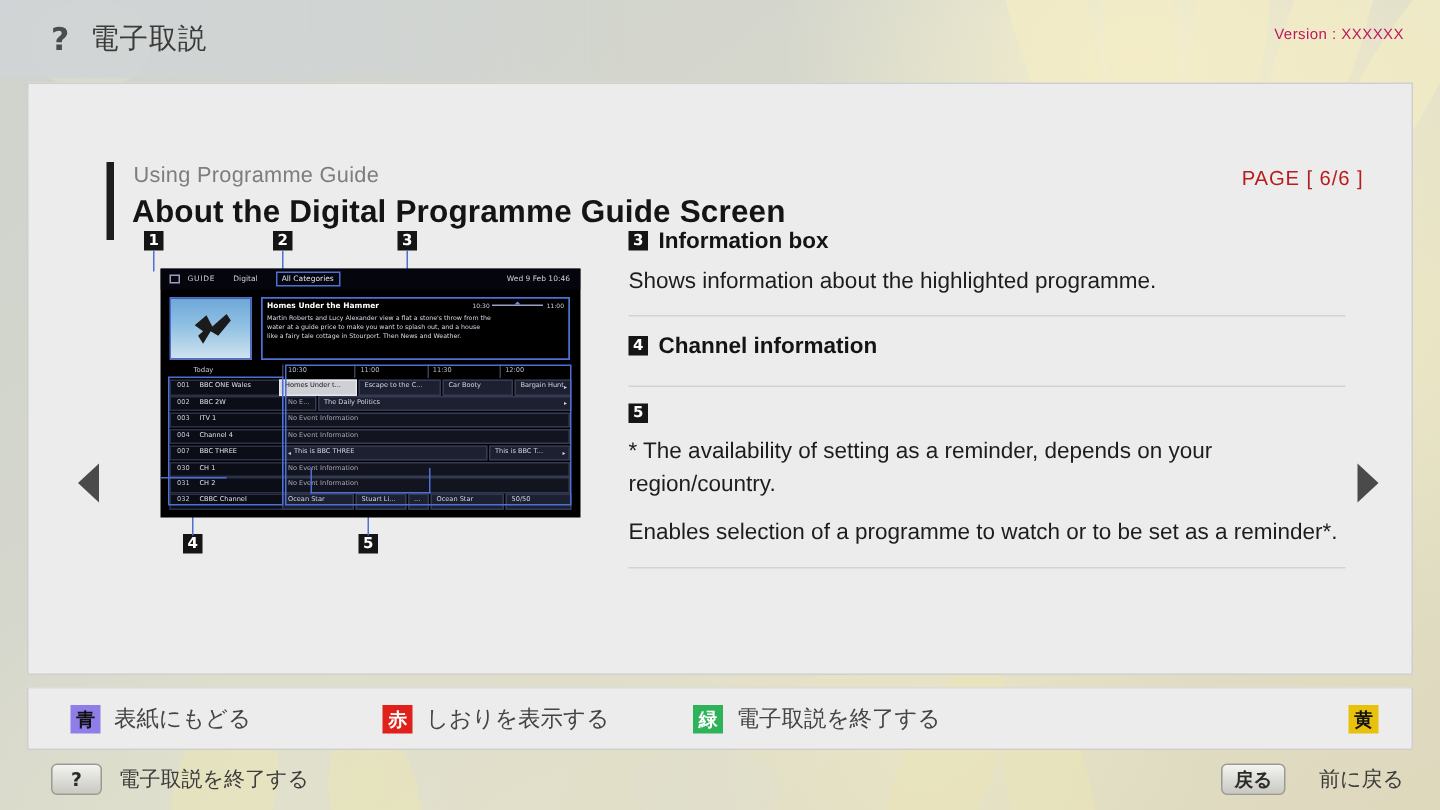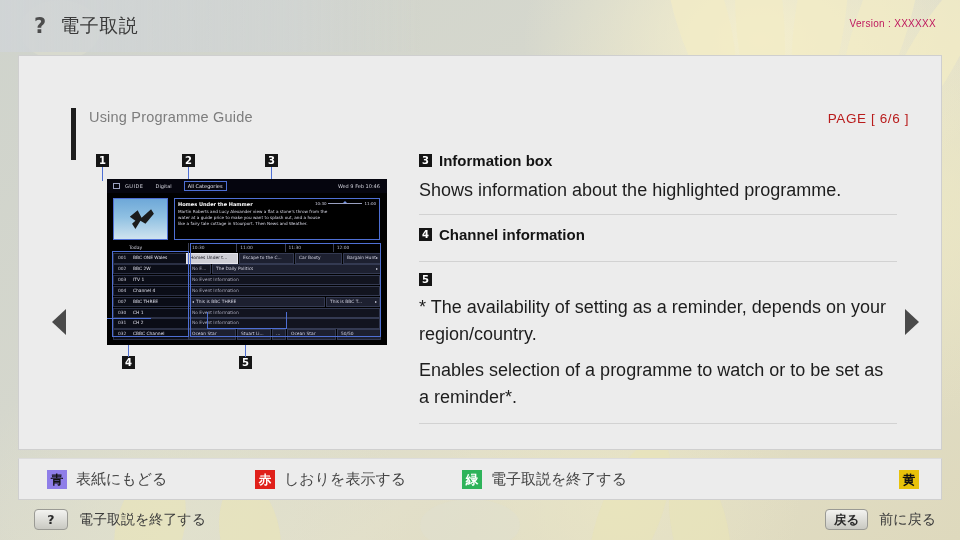--- a/index.html
+++ b/index.html
@@ -194,21 +194,21 @@
   .sec + .sec { border-top: 1px solid #d2d2d2; padding-top: 11px; }
   .sec-head {
     display: flex; align-items: center; gap: 7px;
     font-size: 15px; font-weight: bold; color: #141414; margin-bottom: 8px;
   }
   .sec-badge {
     width: 13px; height: 13px; background: #151515; color: #fff;
     font-size: 10px; line-height: 13px; text-align: center; font-weight: bold;
     font-family: "DejaVu Sans", sans-serif; flex: none;
   }
-  .sec-body { font-size: 18px; color: #1d1d1d; line-height: 1.5; }
+  .sec-body { font-size: 15px; color: #1d1d1d; line-height: 1.5; }
   .sec-body + .sec-body { margin-top: 9px; }
   #sec-bottom-rule { border-top: 1px solid #d2d2d2; margin-top: 2px; }
 
   
   #legend {
     position: absolute; left: 18px; top: 458px; width: 924px; height: 42px;
     background: #ececec; border: 1px solid #cfcfcf; border-top: 1px solid #dcdcdc;
     display: flex; align-items: center;
   }
   .legend-item { display: flex; align-items: center; gap: 9px; }
@@ -219,21 +219,21 @@
   }
   .ckey.blue   { background: #8f7ee8; }
   .ckey.red    { background: #e0201a; color: #fff; }
   .ckey.green  { background: #2eb35a; color: #fff; }
   .ckey.yellow { background: #e8c20a; }
   .legend-label { font-size: 15px; color: #444; font-family: "DejaVu Sans", sans-serif; }
 
   
   #bottombar { position: absolute; left: 0; top: 500px; width: 960px; height: 40px; }
   #bb-left { position: absolute; left: 34px; top: 9px; display: flex; align-items: center; gap: 11px; }
-  #bb-right { position: absolute; right: 24px; top: 9px; display: flex; align-items: center; gap: 11px; }
+  #bb-right { position: absolute; right: 24px; top: 9px; display: flex; align-items: center; gap: 22px; }
   .bb-btn {
     min-width: 34px; height: 21px; padding: 0 8px;
     border: 1px solid #9a9a94; border-radius: 4px;
     background: linear-gradient(180deg,#f3f3f0,#c9c9c2);
     font-size: 12.5px; line-height: 19px; text-align: center; color: #2a2a2a;
     font-family: "DejaVu Sans", sans-serif; font-weight: bold;
   }
   .bb-text { font-size: 14px; color: #3c3c3c; font-family: "DejaVu Sans", sans-serif; }
 </style>
 </head>
@@ -266,20 +266,21 @@
   <div id="help-q">?</div>
   <div id="app-title">電子取説</div>
   <div id="version">Version : XXXXXX</div>
 </div>
 
 <div id="panel">
 
   <div id="panel-head">
     <div id="head-rule"></div>
     <div id="kicker">Using Programme Guide</div>
+    <div id="page-title">About the Digital Programme Guide Screen</div>
     <div id="page-indicator">PAGE [ 6/6 ]</div>
   </div>
 
   <div class="nav-arrow" id="nav-prev"></div>
   <div class="nav-arrow" id="nav-next"></div>
 
   <div id="figure">
 
     <div class="callout-num" style="left:9px; top:3px;">1</div>
     <div class="lead" style="left:15px; top:16px; width:1px; height:14px;"></div>

